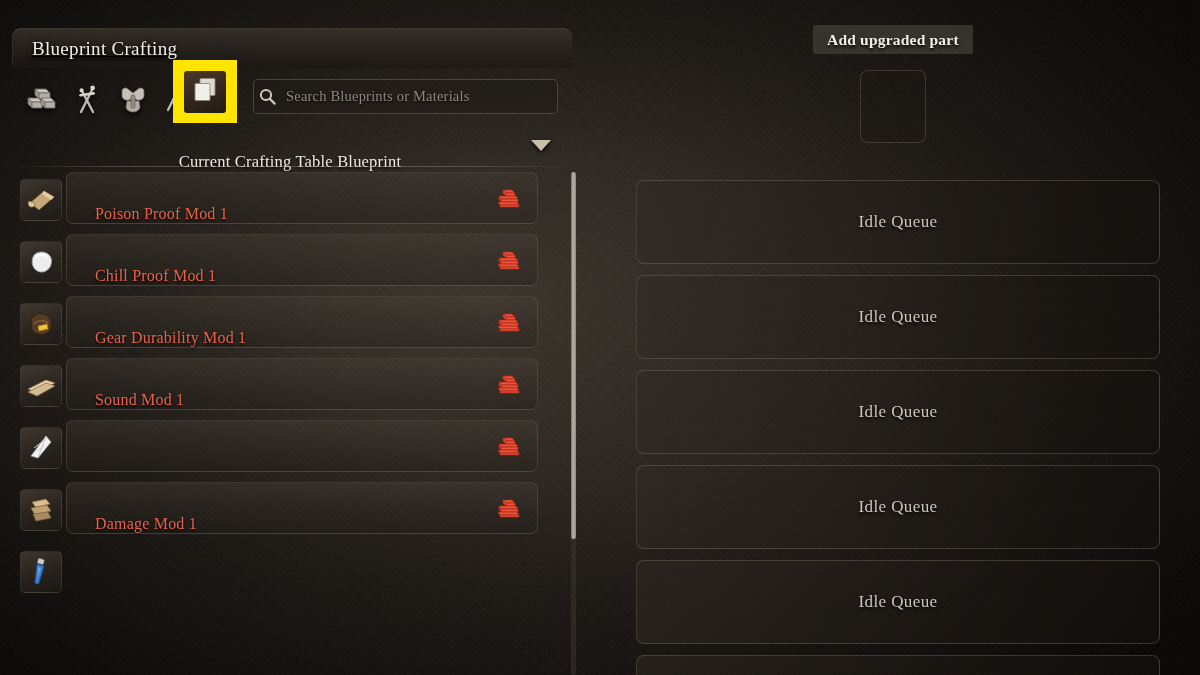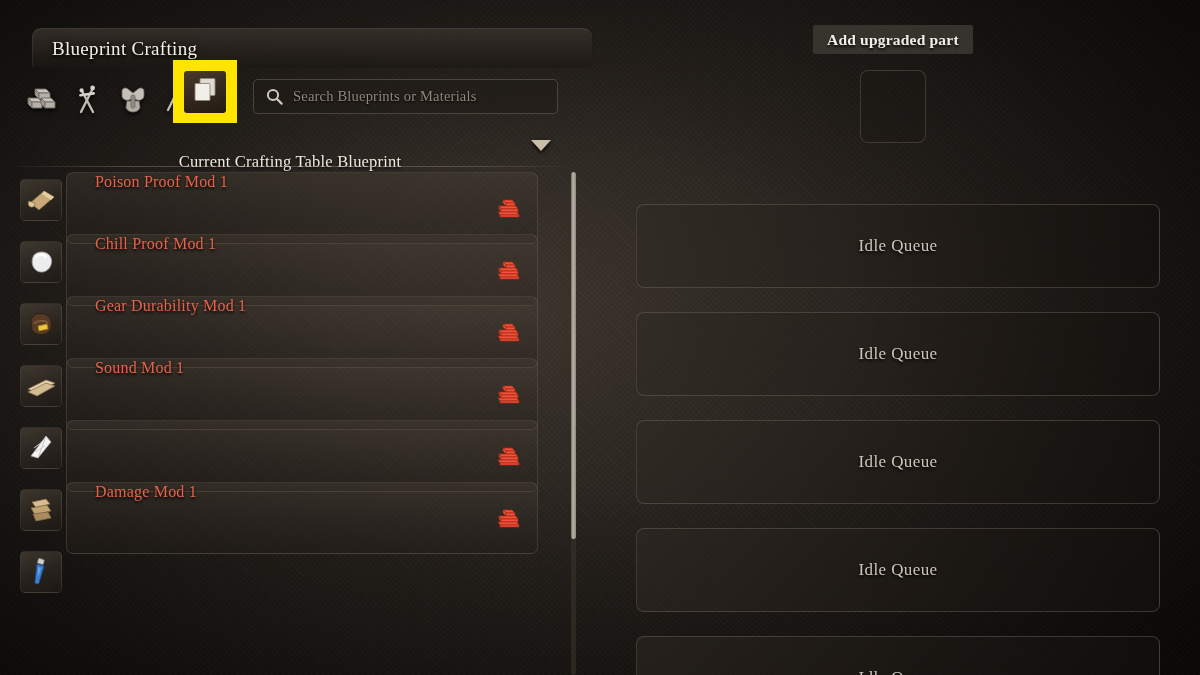--- a/index.html
+++ b/index.html
@@ -38,27 +38,27 @@
     inset: 0;
     pointer-events: none;
     background: radial-gradient(ellipse 860px 540px at 50% 48%, rgba(0,0,0,0) 30%, rgba(0,0,0,0.55) 100%);
     z-index: 2;
   }
 
   .layer { position: absolute; z-index: 5; }
 
   
   #title-panel {
-    left: 32px; top: 28px;
+    left: 12px; top: 28px;
     width: 560px; height: 40px;
     border-radius: 9px 9px 4px 4px;
     background: linear-gradient(180deg, rgba(58,52,45,0.80) 0%, rgba(40,35,30,0.72) 60%, rgba(26,22,19,0.6) 100%);
     border-top: 1px solid rgba(150,138,120,0.30);
     border-left: 1px solid rgba(130,120,104,0.18);
-    display: flex; align-items: center;
+    display: flex; align-items: center; text-decoration: underline;
   }
   #title-panel .ttl {
     margin-left: 19px;
     font-size: 19px;
     color: #f3efe6;
     letter-spacing: 0.3px;
     text-shadow: 0 2px 3px rgba(0,0,0,0.95), 0 0 6px rgba(0,0,0,0.7);
     font-weight: 400;
   }
 
@@ -92,21 +92,21 @@
   }
 
   
   #search-box {
     left: 253px; top: 79px;
     width: 305px; height: 35px;
     border: 1px solid rgba(140,130,114,0.40);
     border-radius: 5px;
     background: rgba(30,26,22,0.52);
     display: flex; align-items: center;
-    padding-left: 12px;
+    padding-left: 5px;
     cursor: text;
   }
   #search-box .sicon { margin-right: 10px; display: flex; }
   #search-box .sph {
     font-size: 14.5px;
     color: #8f887c;
     letter-spacing: 0.2px;
     text-shadow: 0 1px 2px rgba(0,0,0,0.9);
   }
 
@@ -161,25 +161,25 @@
     border-radius: 5px;
     background: linear-gradient(160deg, rgba(92,82,70,0.55) 0%, rgba(52,45,38,0.6) 55%, rgba(32,27,22,0.7) 100%);
     border: 1px solid rgba(120,110,95,0.22);
     display: flex; align-items: center; justify-content: center;
     overflow: hidden;
   }
   .bp-thumb svg { display: block; }
   .bp-bar {
     position: absolute;
     left: 66px; top: 0;
-    width: 472px; height: 72px;
+    width: 472px; height: 52px;
     border-radius: 7px;
     background: linear-gradient(180deg, rgba(74,65,56,0.42) 0%, rgba(52,45,39,0.38) 55%, rgba(36,31,26,0.40) 100%);
     border: 1px solid rgba(136,126,110,0.26);
-    display: flex; align-items: flex-start;
+    display: flex; align-items: flex-end;
   }
   .bp-name {
     margin-left: 28px;
     font-size: 16px;
     color: #e8624a;
     letter-spacing: 0.2px;
     text-shadow: 0 2px 3px rgba(0,0,0,0.95);
     white-space: nowrap;
   }
   .bp-mat {
@@ -236,21 +236,20 @@
   .queue-panel {
     position: relative;
     width: 524px;
     height: 84px;
     margin-bottom: 11px;
     border: 1px solid rgba(138,128,112,0.34);
     border-radius: 8px;
     background: linear-gradient(100deg, rgba(48,42,36,0.55) 0%, rgba(36,31,26,0.52) 45%, rgba(20,17,14,0.62) 100%);
     display: flex; align-items: center; justify-content: center;
     cursor: pointer;
-    margin-top: 24px;
   }
   .queue-label {
     font-size: 17px;
     color: #cdc6b8;
     letter-spacing: 0.4px;
     text-shadow: 0 2px 3px rgba(0,0,0,0.95);
   }
 </style>
 </head>
 <body>

